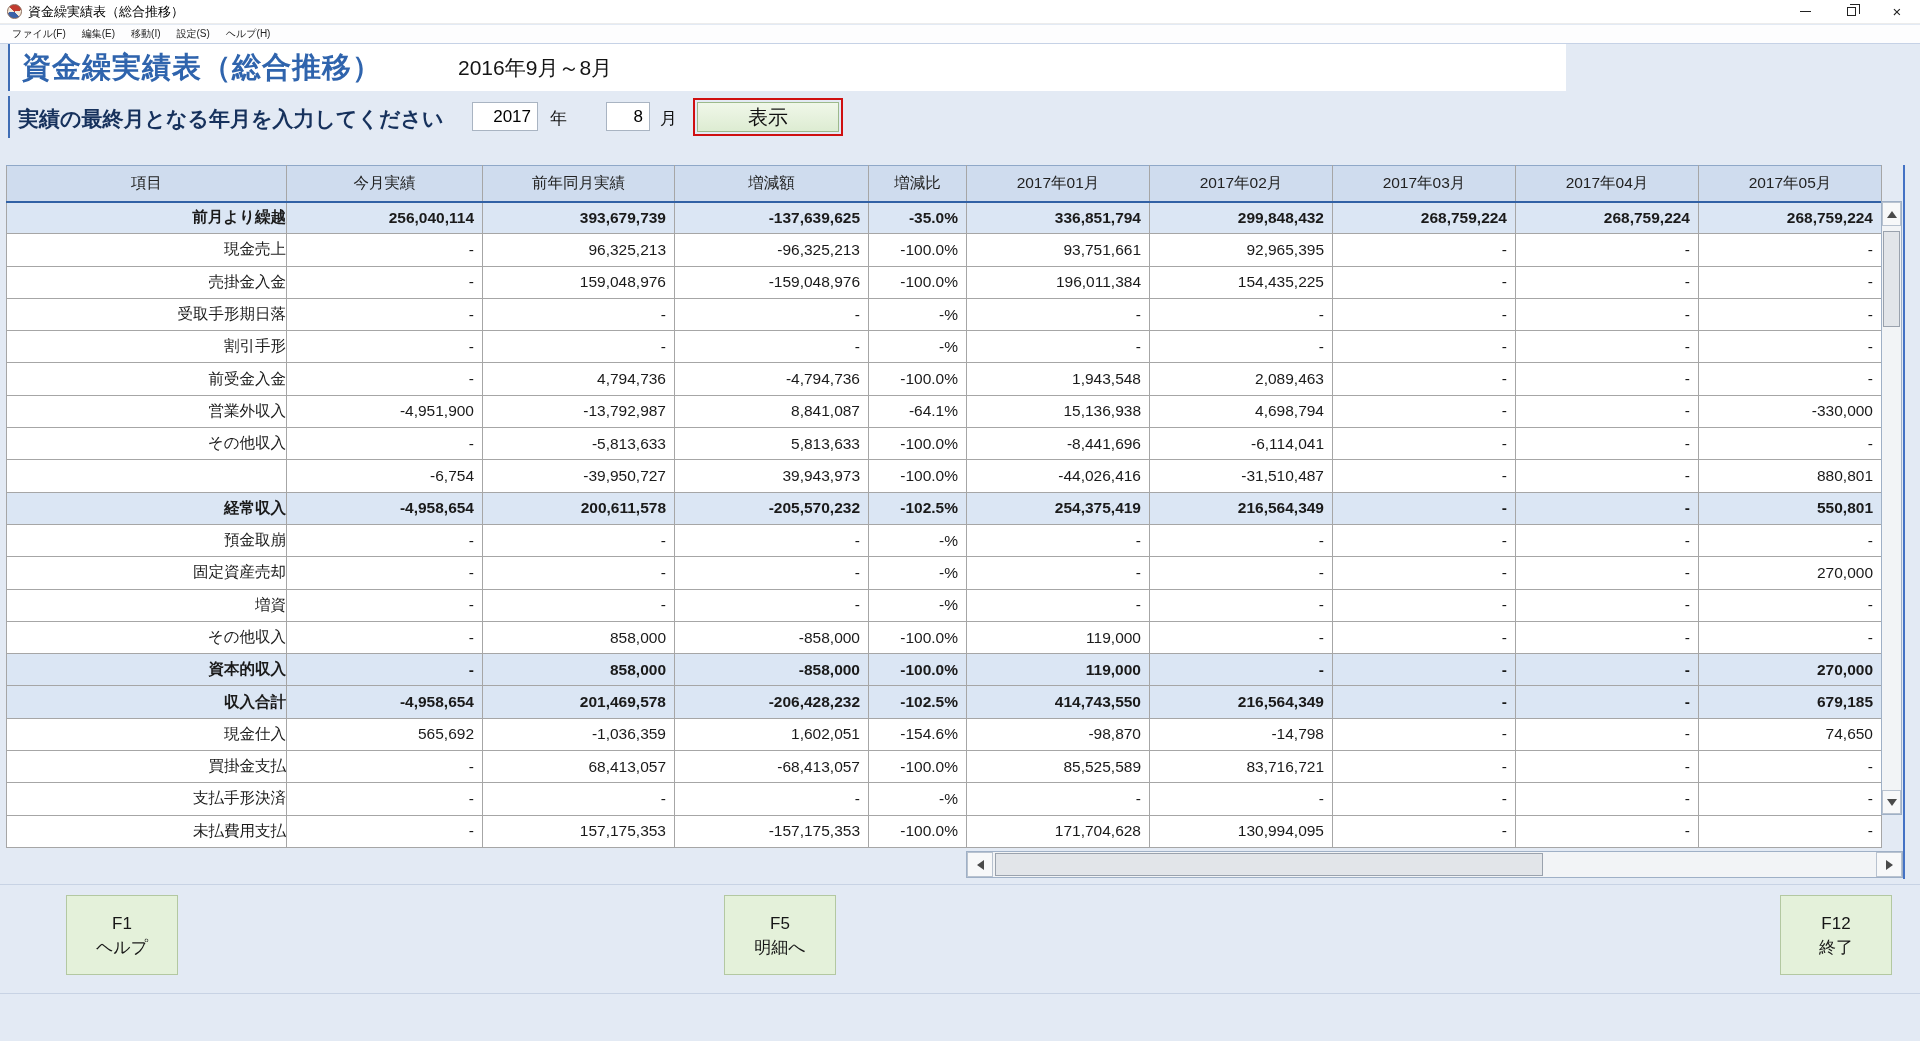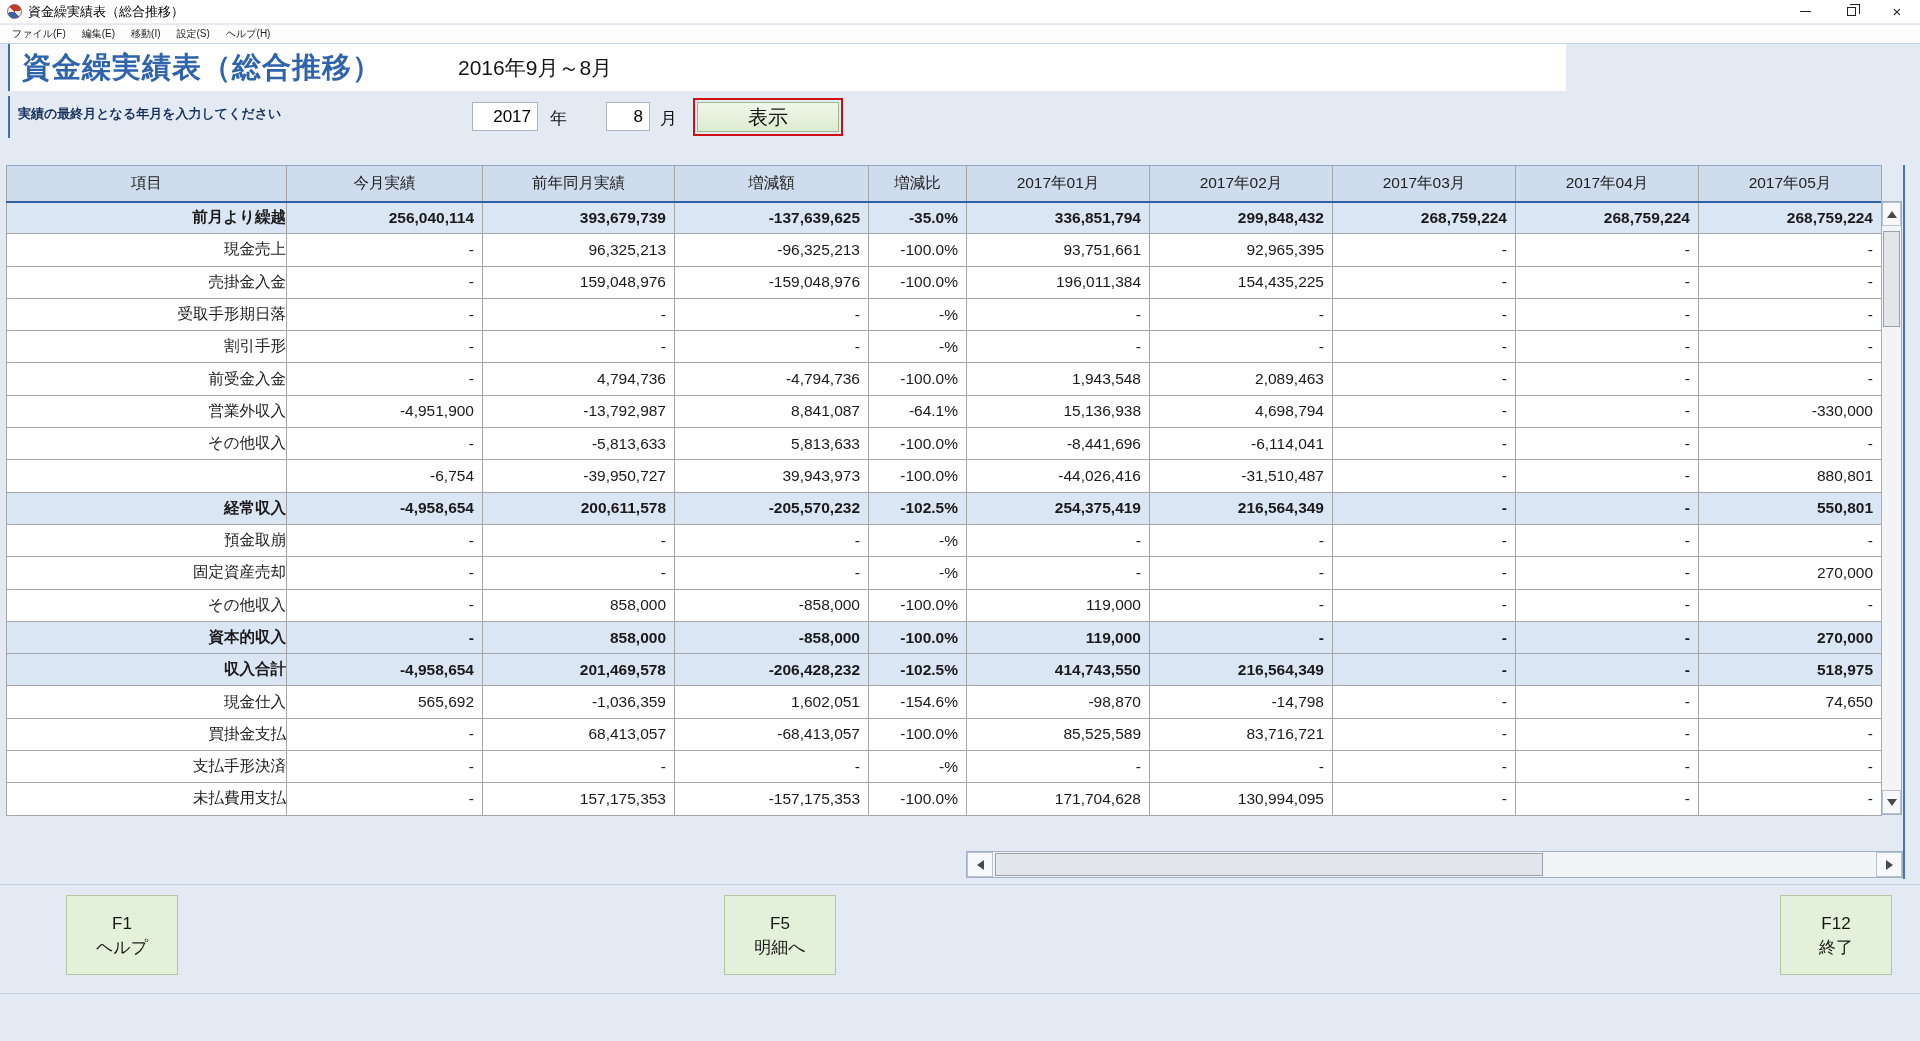--- a/index.html
+++ b/index.html
@@ -21,21 +21,21 @@
   .menubar{position:absolute;top:25px;left:0;right:0;height:19px;background:#fdfdfe;border-bottom:1px solid #c6d2e6;display:flex;align-items:center;padding-left:4px}
   .menu-item{font-size:10px;color:#222;padding:1px 8px;cursor:default}
 
   
   .head-band{position:absolute;top:44px;left:8px;width:1558px;height:47px;background:#ffffff;border-left:2px solid #3f6db5;display:flex;align-items:center}
   .page-title{font-size:29px;font-weight:bold;color:#2f64ad;margin-left:12px;letter-spacing:1px}
   .period{font-size:21px;color:#141414;margin-left:76px}
 
   
   .query-row{position:absolute;top:96px;left:8px;height:42px;right:14px;border-left:2px solid #3f6db5}
-  .query-label{position:absolute;left:8px;top:9px;font-size:13px;font-weight:bold;color:#16315c}
+  .query-label{position:absolute;left:8px;top:9px;font-size:21px;font-weight:bold;color:#16315c}
   .q-input{position:absolute;top:6px;height:29px;background:#fff;border:1px solid #a9b4c2;font-size:17px;text-align:right;padding-right:6px;font-family:inherit}
   .q-year{left:462px;width:66px}
   .q-month{left:596px;width:44px}
   .q-unit{position:absolute;top:11px;font-size:17px;color:#111}
   .q-unit-year{left:540px}
   .q-unit-month{left:650px}
   .disp-btn-outer{position:absolute;left:683px;top:2px;width:150px;height:38px;border:2px solid #cf1010;padding:2px;background:transparent;cursor:pointer}
   .disp-btn-inner{width:100%;height:100%;border:1px solid #9cb98b;background:linear-gradient(#f0f7e9,#ddecd2);display:flex;align-items:center;justify-content:center;font-size:20px;color:#111}
 
   
@@ -272,20 +272,32 @@
         <td class="num c2">-</td>
         <td class="num c3">-</td>
         <td class="num c4">-%</td>
         <td class="num c5">-</td>
         <td class="num c6">-</td>
         <td class="num c7">-</td>
         <td class="num c8">-</td>
         <td class="num c9">270,000</td>
       </tr>
       <tr>
+        <td class="label c0">増資</td>
+        <td class="num c1">-</td>
+        <td class="num c2">-</td>
+        <td class="num c3">-</td>
+        <td class="num c4">-%</td>
+        <td class="num c5">-</td>
+        <td class="num c6">-</td>
+        <td class="num c7">-</td>
+        <td class="num c8">-</td>
+        <td class="num c9">-</td>
+      </tr>
+      <tr>
         <td class="label c0">その他収入</td>
         <td class="num c1">-</td>
         <td class="num c2">858,000</td>
         <td class="num c3">-858,000</td>
         <td class="num c4">-100.0%</td>
         <td class="num c5">119,000</td>
         <td class="num c6">-</td>
         <td class="num c7">-</td>
         <td class="num c8">-</td>
         <td class="num c9">-</td>
@@ -305,21 +317,21 @@
       <tr class="em">
         <td class="label c0">収入合計</td>
         <td class="num c1">-4,958,654</td>
         <td class="num c2">201,469,578</td>
         <td class="num c3">-206,428,232</td>
         <td class="num c4">-102.5%</td>
         <td class="num c5">414,743,550</td>
         <td class="num c6">216,564,349</td>
         <td class="num c7">-</td>
         <td class="num c8">-</td>
-        <td class="num c9">518,975</td>
+        <td class="num c9">679,185</td>
       </tr>
       <tr>
         <td class="label c0">現金仕入</td>
         <td class="num c1">565,692</td>
         <td class="num c2">-1,036,359</td>
         <td class="num c3">1,602,051</td>
         <td class="num c4">-154.6%</td>
         <td class="num c5">-98,870</td>
         <td class="num c6">-14,798</td>
         <td class="num c7">-</td>

